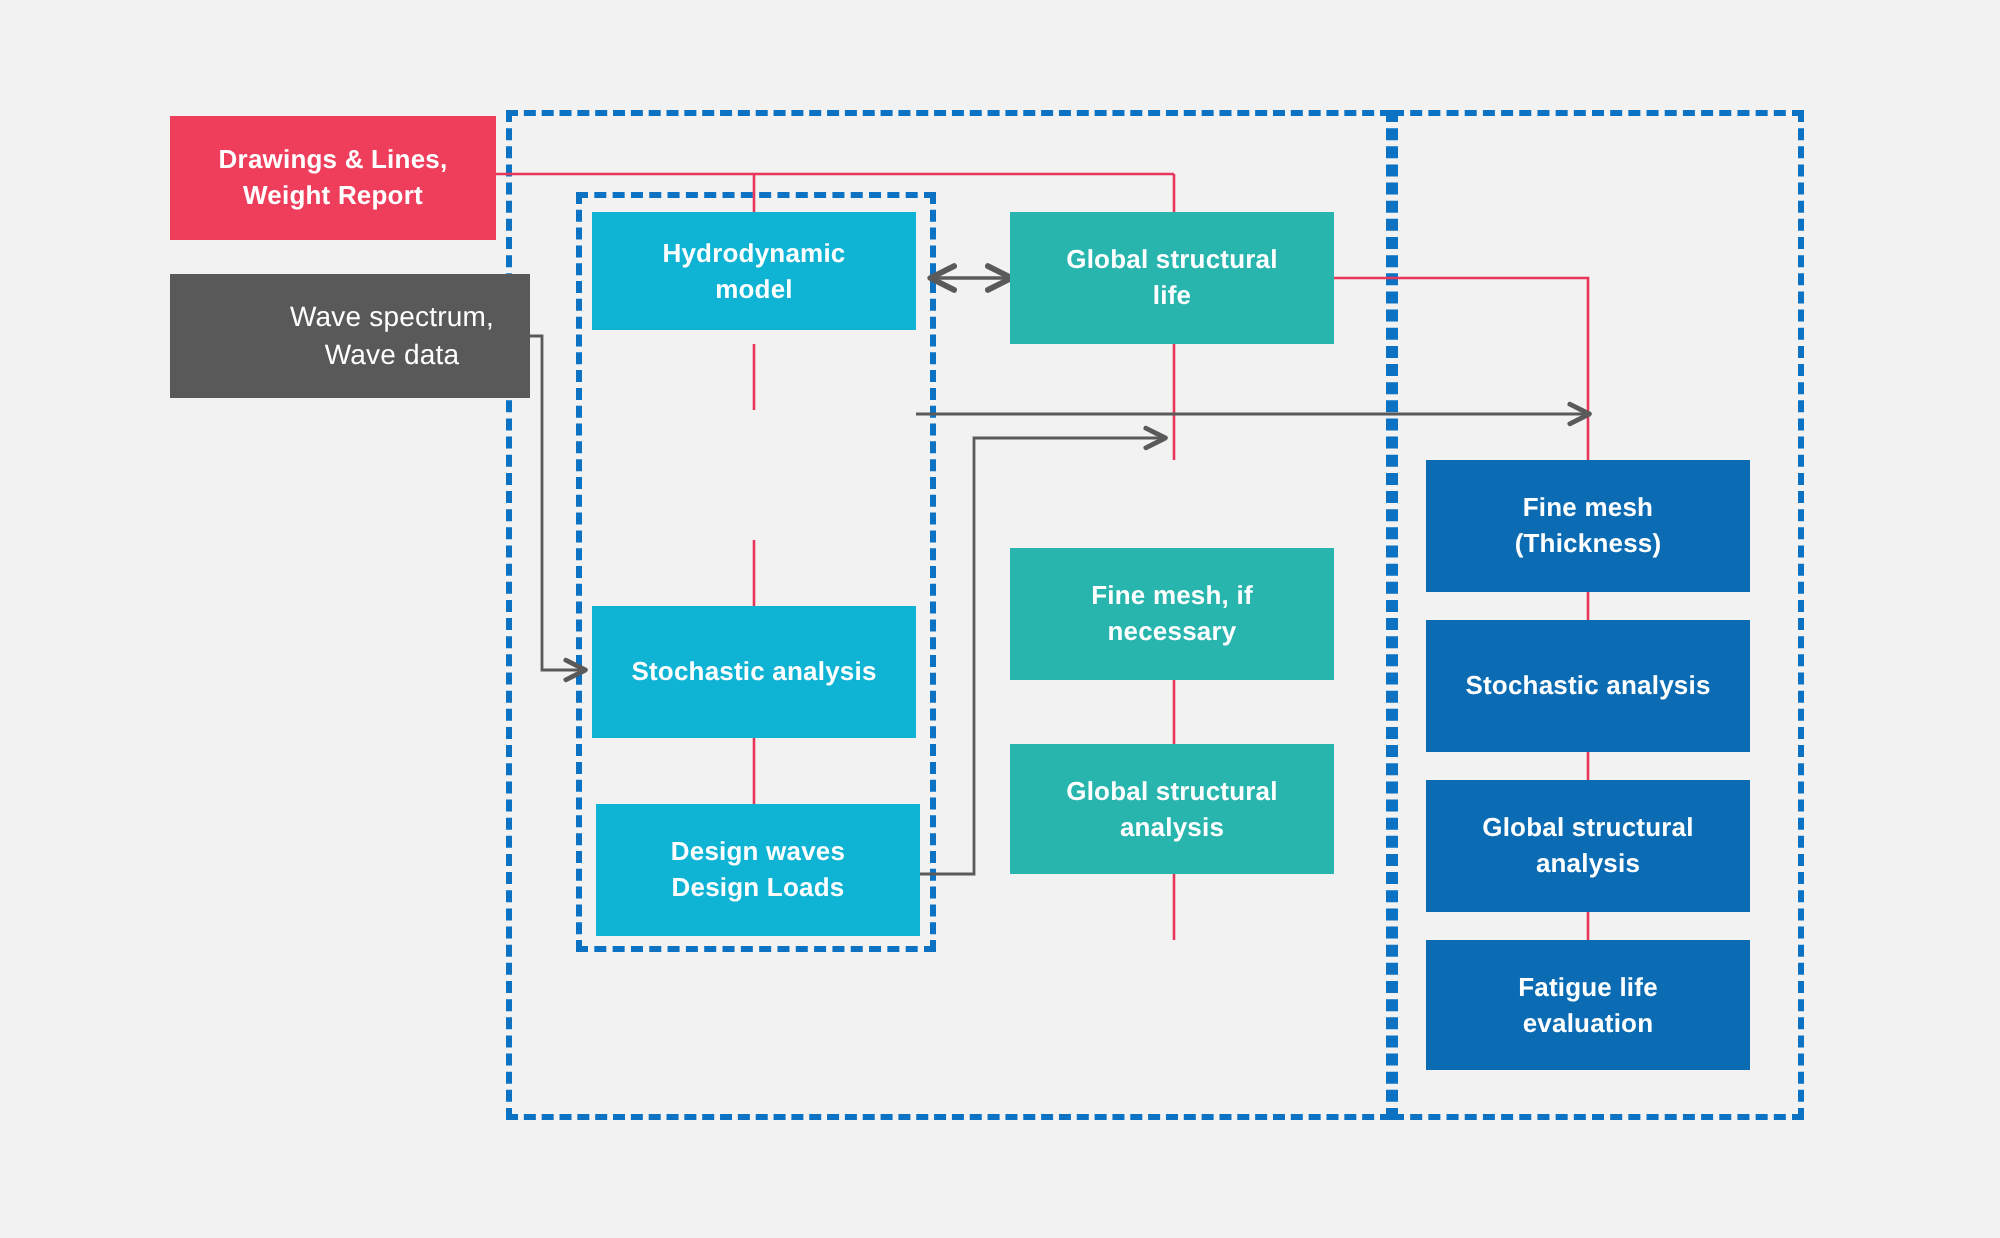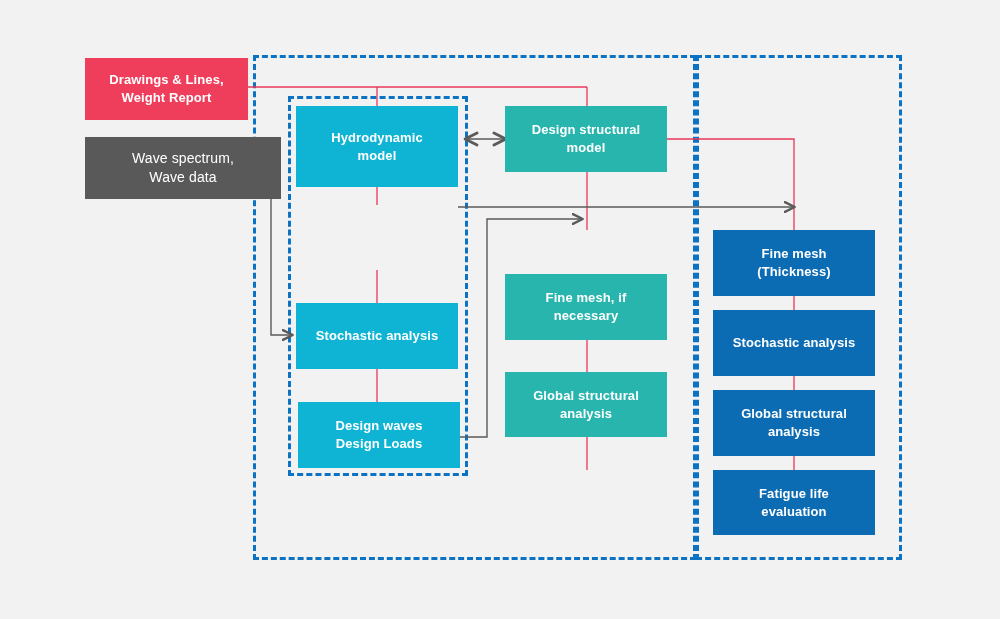--- a/index.html
+++ b/index.html
@@ -115,38 +115,38 @@
 
     <g stroke="#5a5a5a" stroke-width="1.4" fill="none">
       <path d="M458,437 L487,437 L487,219 L582,219" marker-end="url(#arrowEnd)"></path>
     </g>
   </svg>
 
   <div class="node src-red" style="left:85px; top:58px; width:163px; height:62px;">
     <span class="label">Drawings &amp; Lines,
 Weight Report</span>
   </div>
-  <div class="node src-gray" style="left:85px; top:137px; width:196px; height:62px;">
+  <div class="node src-gray" style="left:85px; top:137px; width:180px; height:62px;justify-content:flex-end;">
     <span class="label">Wave spectrum,
 Wave data</span>
   </div>
 
-  <div class="node cyan" style="left:296px; top:106px; width:162px; height:81px;">
+  <div class="node cyan" style="left:296px; top:106px; width:162px; height:59px;">
     <span class="label">Hydrodynamic model</span>
   </div>
   <div class="node cyan" style="left:296px; top:303px; width:162px; height:66px;">
     <span class="label">Stochastic analysis</span>
   </div>
   <div class="node cyan" style="left:298px; top:402px; width:162px; height:66px;">
     <span class="label">Design waves
 Design Loads</span>
   </div>
 
   <div class="node teal" style="left:505px; top:106px; width:162px; height:66px;">
-    <span class="label">Design structural model</span>
+    <span class="label">Global structural life</span>
   </div>
   <div class="node teal" style="left:505px; top:230px; width:162px; height:66px;margin-top:44px;">
     <span class="label">Fine mesh, if necessary</span>
   </div>
   <div class="node teal" style="left:505px; top:372px; width:162px; height:65px;">
     <span class="label">Global structural analysis</span>
   </div>
 
   <div class="node navy big" style="left:713px; top:230px; width:162px; height:66px;">
     <span class="label">Fine mesh

